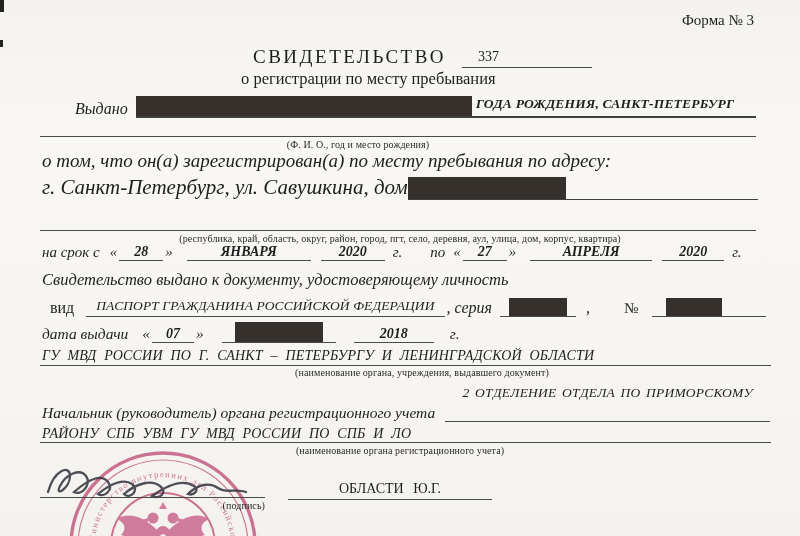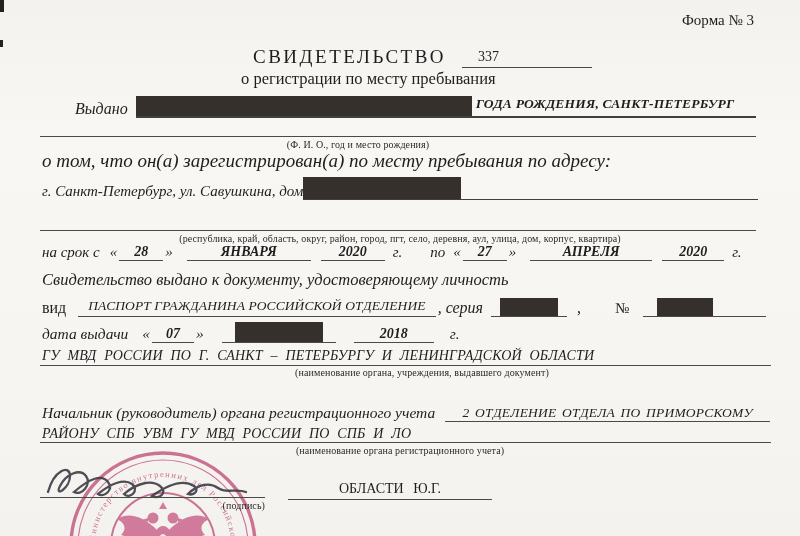--- a/index.html
+++ b/index.html
@@ -42,21 +42,21 @@
       <span class="bar" style="width:336px;height:20px;"></span>
       <span class="b nw" style="font-size:13.5px;margin-left:4px;padding-bottom:2px;letter-spacing:0.2px;">ГОДА РОЖДЕНИЯ, САНКТ-ПЕТЕРБУРГ</span>
     </span>
   </div>
   <div class="hl" style="top:136px;left:40px;width:716px;"></div>
   <div class="cap" style="top:139px;left:0;width:716px;">(Ф. И. О., год и место рождения)</div>
 
   <div class="abs nw" style="top:150px;left:42px;font-size:19px;">о том, что он(а) зарегистрирован(а) по месту пребывания по адресу:</div>
 
   <div class="row" style="top:176px;left:42px;right:42px;height:24px;">
-    <span class="nw" style="font-size:15px;">г. Санкт-Петербург, ул. Савушкина, дом</span>
+    <span class="nw" style="font-size:21px;">г. Санкт-Петербург, ул. Савушкина, дом</span>
     <span style="flex:1;display:flex;align-items:flex-end;border-bottom:1.5px solid #3f3f3f;">
       <span class="bar" style="width:158px;height:22px;"></span>
     </span>
   </div>
   <div class="hl" style="top:230px;left:40px;width:716px;"></div>
   <div class="cap" style="top:233px;left:0;width:800px;">(республика, край, область, округ, район, город, пгт, село, деревня, аул, улица, дом, корпус, квартира)</div>
 
   <div class="row nw" style="top:240px;left:42px;height:21px;font-size:15px;">
     <span>на срок с</span>
     <span style="margin-left:10px;">«</span>
@@ -69,23 +69,23 @@
     <span style="margin-left:8px;">«</span>
     <span class="ul val" style="width:44px;margin:0 2px;">27</span>
     <span>»</span>
     <span class="ul val" style="width:122px;margin:0 10px 0 14px;">АПРЕЛЯ</span>
     <span class="ul val" style="width:62px;margin-right:8px;">2020</span>
     <span>г.</span>
   </div>
 
   <div class="abs nw" style="top:270px;left:42px;font-size:16.5px;">Свидетельство выдано к документу, удостоверяющему личность</div>
 
-  <div class="row" style="top:295px;left:42px;right:34px;height:22px;">
+  <div class="row" style="top:295px;left:50px;right:34px;height:22px;">
     <span style="font-size:16px;margin-right:12px;">вид</span>
-    <span class="ul nw" style="font-size:13.5px;padding:0 10px 2px 10px;letter-spacing:0.1px;">ПАСПОРТ ГРАЖДАНИНА РОССИЙСКОЙ ОТДЕЛЕНИЕ</span>
+    <span class="ul nw" style="font-size:13.5px;padding:0 10px 2px 10px;letter-spacing:0.1px;">ПАСПОРТ ГРАЖДАНИНА РОССИЙСКОЙ ФЕДЕРАЦИИ</span>
     <span class="nw" style="font-size:16px;margin-left:2px;">, серия</span>
     <span class="ul" style="width:76px;margin-left:8px;display:flex;justify-content:center;">
       <span class="bar" style="width:58px;height:18px;"></span>
     </span>
     <span style="font-size:16px;margin-left:10px;">,</span>
     <span style="font-size:15px;margin-left:34px;margin-right:14px;">№</span>
     <span class="ul" style="flex:1;display:flex;justify-content:flex-start;">
       <span class="bar" style="width:56px;height:18px;margin-left:14px;"></span>
     </span>
   </div>
@@ -101,21 +101,21 @@
     <span class="ul val" style="width:80px;margin-left:18px;">2018</span>
     <span style="margin-left:16px;">г.</span>
   </div>
 
   <div class="abs nw ws4" style="top:348px;left:42px;font-size:14px;letter-spacing:0.2px;">ГУ МВД РОССИИ ПО Г. САНКТ – ПЕТЕРБУРГУ И ЛЕНИНГРАДСКОЙ ОБЛАСТИ</div>
   <div class="hl" style="top:365px;left:40px;width:731px;"></div>
   <div class="cap" style="top:367px;left:0;width:788px;padding-left:28px;">(наименование органа, учреждения, выдавшего документ)</div>
 
   <div class="row" style="top:400px;left:42px;right:30px;height:22px;">
     <span class="nw" style="font-size:15.5px;margin-right:10px;">Начальник (руководитель) органа регистрационного учета</span>
-    <span class="ul nw" style="flex:1;font-size:13.5px;padding-bottom:0;letter-spacing:0.2px;word-spacing:2px;">2 ОТДЕЛЕНИЕ ОТДЕЛА ПО ПРИМОРСКОМУ</span>
+    <span class="ul nw" style="flex:1;font-size:13.5px;padding-bottom:20px;letter-spacing:0.2px;word-spacing:2px;">2 ОТДЕЛЕНИЕ ОТДЕЛА ПО ПРИМОРСКОМУ</span>
   </div>
   <div class="abs nw ws4" style="top:426px;left:42px;font-size:14px;letter-spacing:0.2px;">РАЙОНУ СПБ УВМ ГУ МВД РОССИИ ПО СПБ И ЛО</div>
   <div class="hl" style="top:442px;left:40px;width:731px;"></div>
   <div class="cap" style="top:445px;left:0;width:800px;">(наименование органа регистрационного учета)</div>
 
   <svg class="abs" style="left:48px;top:447px;" width="232" height="89" viewBox="0 0 232 89">
     <g opacity="0.82">
       <circle cx="115" cy="98" r="92" fill="none" stroke="#c2567e" stroke-width="3.4"></circle>
       <circle cx="115" cy="98" r="85" fill="none" stroke="#c2567e" stroke-width="1.1"></circle>
       <circle cx="115" cy="98" r="52" fill="none" stroke="#c2567e" stroke-width="2"></circle>

